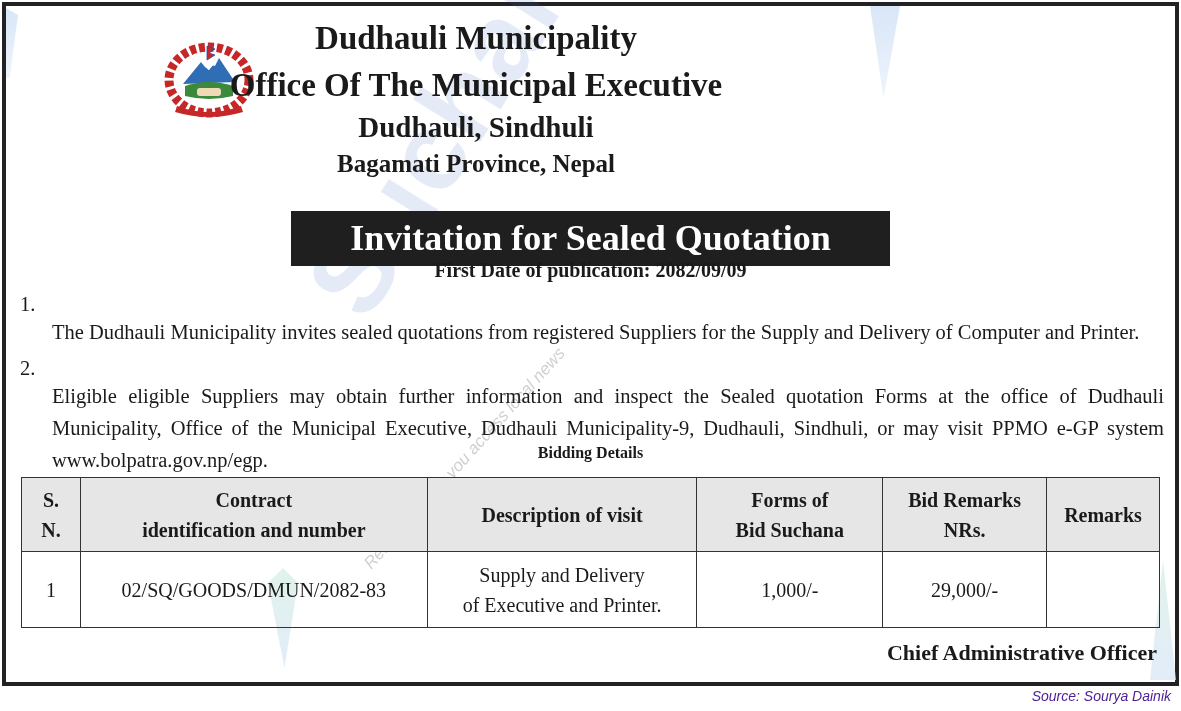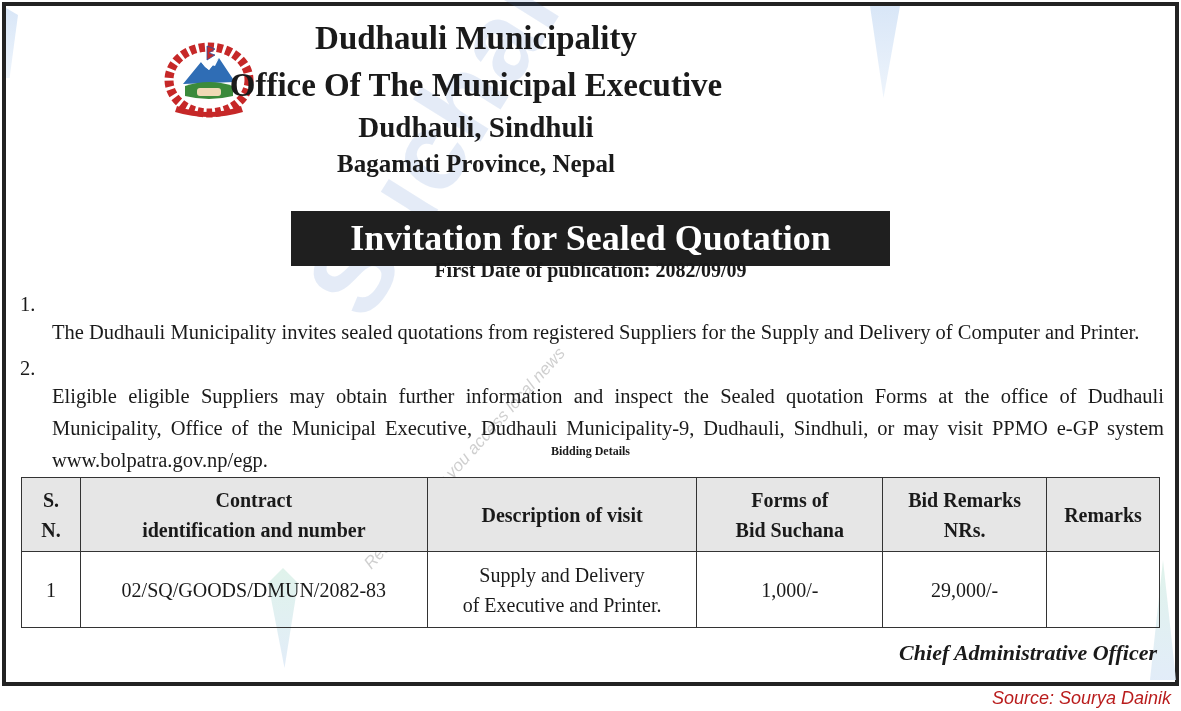--- a/index.html
+++ b/index.html
@@ -15,27 +15,27 @@
   .h2 { top:67px; font-size:33px;text-align:center; }
   .h3 { top:111px; font-size:29px; }
   .h4 { top:150px; font-size:25px; }
   .banner { position:absolute; left:291px; top:211px; width:599px; height:55px; background:#1f1f1f; color:#fff; font-weight:bold; font-size:36px; text-align:center; line-height:54px; }
   .pubdate { position:absolute; left:0; width:1181px; top:259px; text-align:center; font-weight:bold; font-size:20px; }
   .para { position:absolute; left:20px; width:1144px; font-size:20.5px; line-height:32px; }
   .para .num { position:absolute; left:0; top:0; }
   .para .txt { margin-left:32px; text-align:justify; text-align-last:left;margin-top:28px; }
   .p1 { top:288px; }
   .p2 { top:352px; }
-  .bidtitle { position:absolute; left:0; width:1181px; top:444px; text-align:center; font-weight:bold; font-size:12px; }
+  .bidtitle { position:absolute; left:0; width:1181px; top:444px; text-align:center; font-weight:bold; font-size:16px; }
   table.bid { position:absolute; left:21px; top:477px; width:1139px; border-collapse:collapse; font-size:20px; }
   table.bid th, table.bid td { border:1.5px solid #333; text-align:center; vertical-align:middle; padding:0 6px; line-height:30px; }
   table.bid th { background:#e6e6e6; font-weight:bold; height:73px; }
   table.bid td { height:75px; font-weight:normal; }
-  .signer { position:absolute; right:24px; top:640px; font-weight:bold; font-style:italic; font-size:22px; }
-  .source { position:absolute; right:10px; top:688px; font-family:"Liberation Sans", sans-serif; font-style:italic; font-size:18px; color:#b91c1c; }
+  .signer { position:absolute; right:24px; top:640px; font-weight:bold; font-size:22px; }
+  .source { position:absolute; right:10px; top:688px; font-family:"Liberation Sans", sans-serif; font-style:italic; font-size:14px; color:#4c1d95; }
 </style>
 </head>
 <body>
 
 <div class="frame"></div>
 
 <div class="wm wm-shape" style="left:6px;top:8px;width:12px;height:70px;clip-path:polygon(0 0,100% 10%,30% 100%,0 100%);"></div>
 <div class="wm wm-shape" style="left:870px;top:6px;width:30px;height:92px;clip-path:polygon(0 0,100% 0,45% 100%);"></div>
 <div class="wm wm-shape" style="left:1150px;top:560px;width:26px;height:120px;clip-path:polygon(50% 0,100% 100%,0 100%);background:linear-gradient(180deg,#d8f0e6,#dbe8f7);"></div>
 <div class="wm wm-shape" style="left:268px;top:568px;width:30px;height:100px;clip-path:polygon(50% 0,100% 15%,55% 100%,0 15%);background:linear-gradient(180deg,#d8f0e6,#dbe8f7);"></div>

